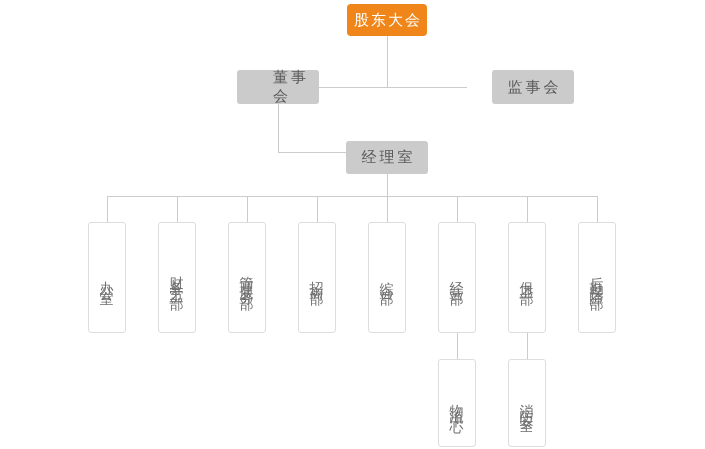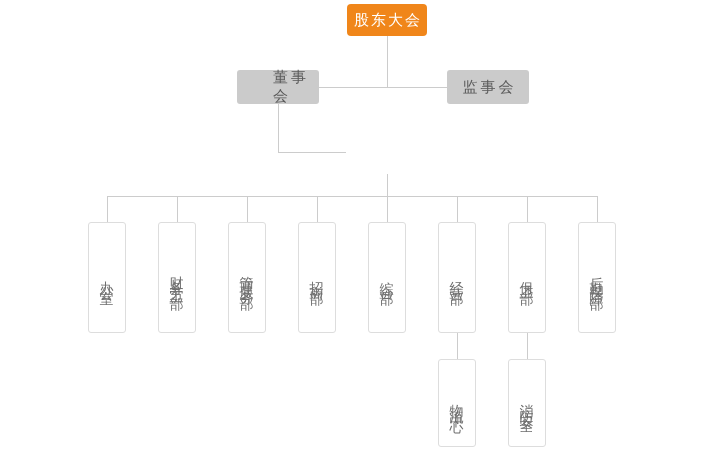--- a/index.html
+++ b/index.html
@@ -74,22 +74,23 @@
   <div class="cl v" style="left:387px; top:196px; height:26px;"></div>
   <div class="cl v" style="left:457px; top:196px; height:26px;"></div>
   <div class="cl v" style="left:527px; top:196px; height:26px;"></div>
   <div class="cl v" style="left:597px; top:196px; height:26px;"></div>
   <div class="cl v" style="left:457px; top:333px; height:26px;"></div>
   <div class="cl v" style="left:527px; top:333px; height:26px;"></div>
 
   <div class="node root" style="left:347px; top:4px; width:80px; height:32px;">股东大会</div>
 
   <div class="node branch" style="left:237px; top:70px; width:82px; height:34px;padding-left:36px;">董事会</div>
-  <div class="node branch" style="left:447px; top:70px; width:82px; height:34px;">监事会</div>
+  <div class="node branch" style="left:492px; top:70px; width:82px; height:34px;">监事会</div>
 
+  <div class="node branch" style="left:346px; top:141px; width:82px; height:33px;">经理室</div>
 
   <div class="node leaf" style="left:88px;  top:222px; width:38px; height:111px;">办公室</div>
   <div class="node leaf" style="left:158px; top:222px; width:38px; height:111px;">财务劳工部</div>
   <div class="node leaf" style="left:228px; top:222px; width:38px; height:111px;">管理服务部</div>
   <div class="node leaf" style="left:298px; top:222px; width:38px; height:111px;">招商部</div>
   <div class="node leaf" style="left:368px; top:222px; width:38px; height:111px;">综合部</div>
   <div class="node leaf" style="left:438px; top:222px; width:38px; height:111px;">经营部</div>
   <div class="node leaf" style="left:508px; top:222px; width:38px; height:111px;">保卫部</div>
   <div class="node leaf" style="left:578px; top:222px; width:38px; height:111px;">后勤保障部</div>
 

